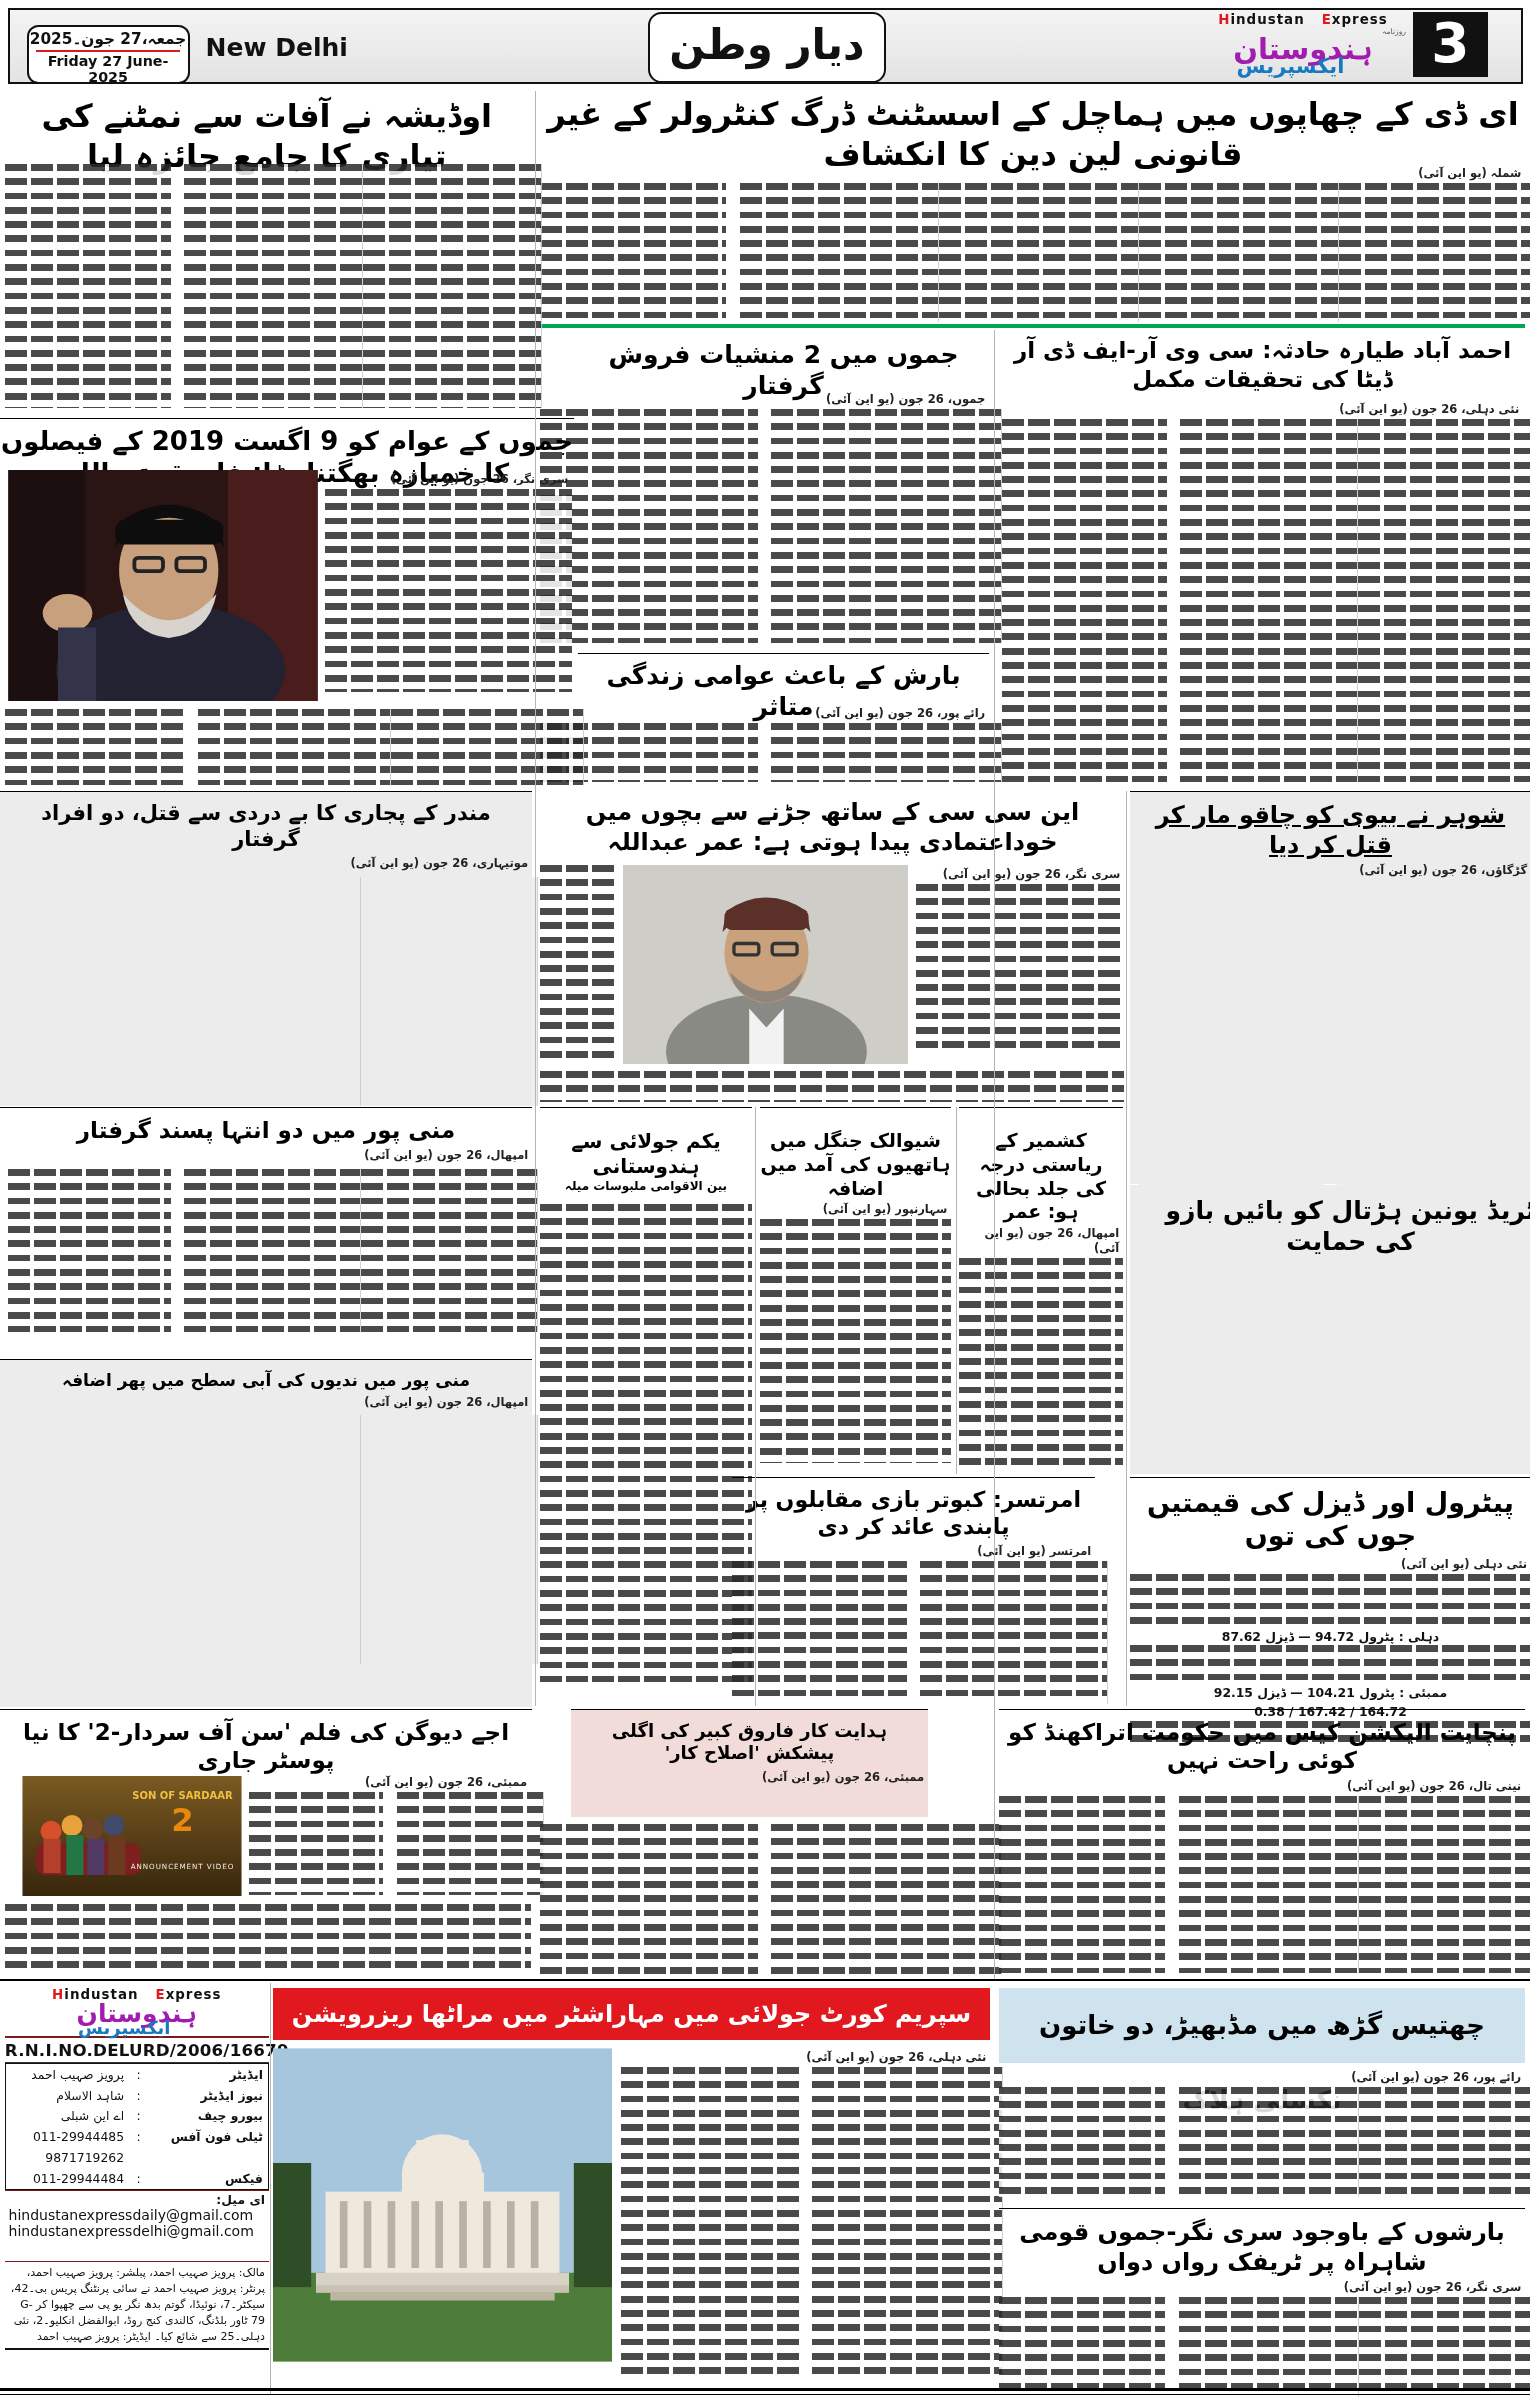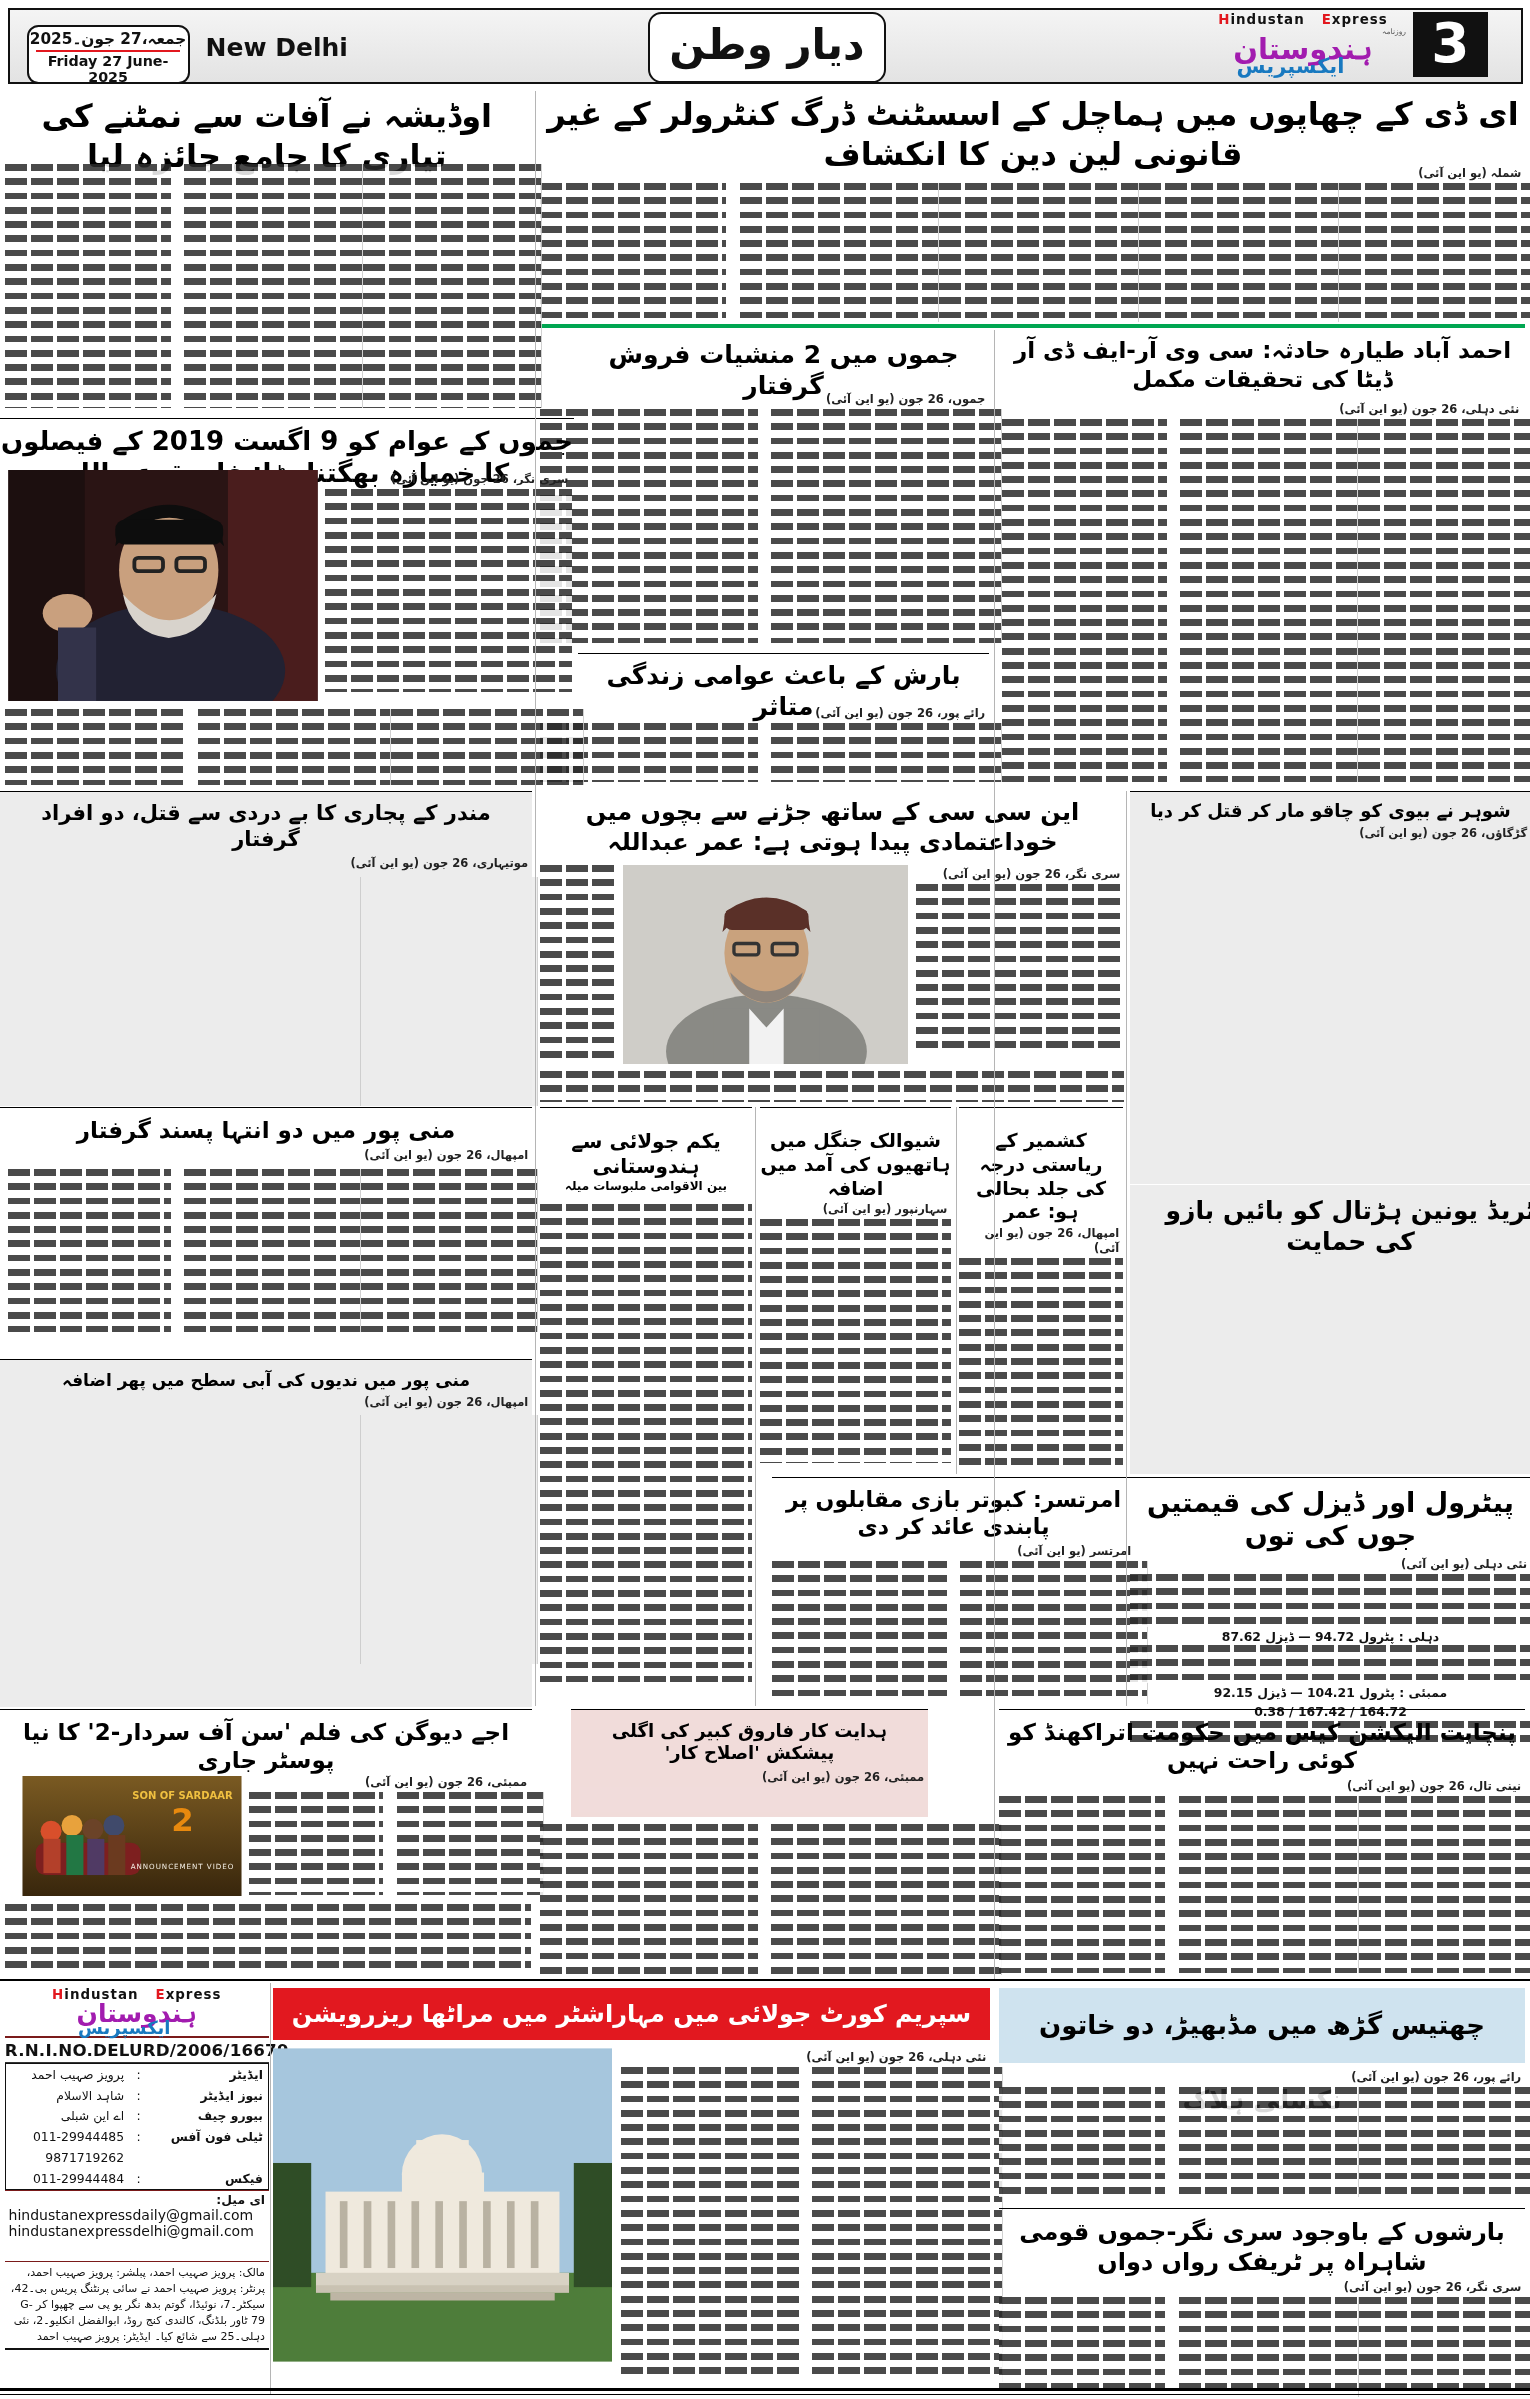--- a/index.html
+++ b/index.html
@@ -185,21 +185,21 @@
   <div class="abs" style="left:540px;top:865px;width:76px;">
     <div class="ftxt" style="height:199px;"></div>
   </div>
   <div class="abs" style="left:916px;top:865px;width:208px;">
     <div class="dateline">سری نگر، 26 جون (یو این آئی)</div>
     <div class="ftxt" style="height:170px;"></div>
   </div>
   <div class="abs ftxt" style="left:540px;top:1071px;width:584px;height:31px;"></div>
 
   <div class="abs graybg" style="left:1130px;top:791px;width:401px;height:392px;border-top:1.9px solid #000;">
-    <div class="hl" style="font-size:18px;margin:7.6px 5.7px 1.9px;">شوہر نے بیوی کو چاقو مار کر قتل کر دیا</div>
+    <div class="hl" style="font-size:24px;margin:7.6px 5.7px 1.9px;text-decoration:underline;">شوہر نے بیوی کو چاقو مار کر قتل کر دیا</div>
     <div class="dateline">گڑگاؤں، 26 جون (یو این آئی)</div>
     <div class="cols" style="height:306px;margin:3.8px 7.6px;">
       <div class="ftxt graybg"></div>
       <div class="ftxt graybg"></div>
     </div>
   </div>
 
   <div class="abs" style="left:0px;top:1107px;width:532px;border-top:1.4px solid #000;">
     <div class="hl" style="font-size:23px;margin:7.6px 5.7px 1.9px;">منی پور میں دو انتہا پسند گرفتار</div>
     <div class="dateline">امپھال، 26 جون (یو این آئی)</div>
@@ -240,21 +240,21 @@
   <div class="abs graybg" style="left:0px;top:1359px;width:532px;height:347px;border-top:1.9px solid #000;">
     <div class="hl" style="font-size:17px;margin:9.6px 5.7px 1.9px;">منی پور میں ندیوں کی آبی سطح میں پھر اضافہ</div>
     <div class="dateline">امپھال، 26 جون (یو این آئی)</div>
     <div class="cols" style="height:249px;margin:3.8px 7.6px;">
       <div class="ftxt graybg"></div>
       <div class="ftxt graybg"></div>
       <div class="ftxt graybg"></div>
     </div>
   </div>
 
-  <div class="abs" style="left:772px;top:1477px;width:363px;border-top:1.4px solid #000;">
+  <div class="abs" style="left:732px;top:1477px;width:363px;border-top:1.4px solid #000;">
     <div class="hl" style="font-size:22px;margin:7.6px 3.8px 1.9px;">امرتسر: کبوتر بازی مقابلوں پر پابندی عائد کر دی</div>
     <div class="dateline">امرتسر (یو این آئی)</div>
     <div class="cols" style="height:143px;">
       <div class="ftxt"></div>
       <div class="ftxt"></div>
     </div>
   </div>
 
   <div class="abs" style="left:1130px;top:1477px;width:401px;border-top:1.4px solid #000;">
     <div class="hl" style="font-size:27px;margin:7.6px 3.8px 1.9px;">پیٹرول اور ڈیزل کی قیمتیں جوں کی توں</div>

